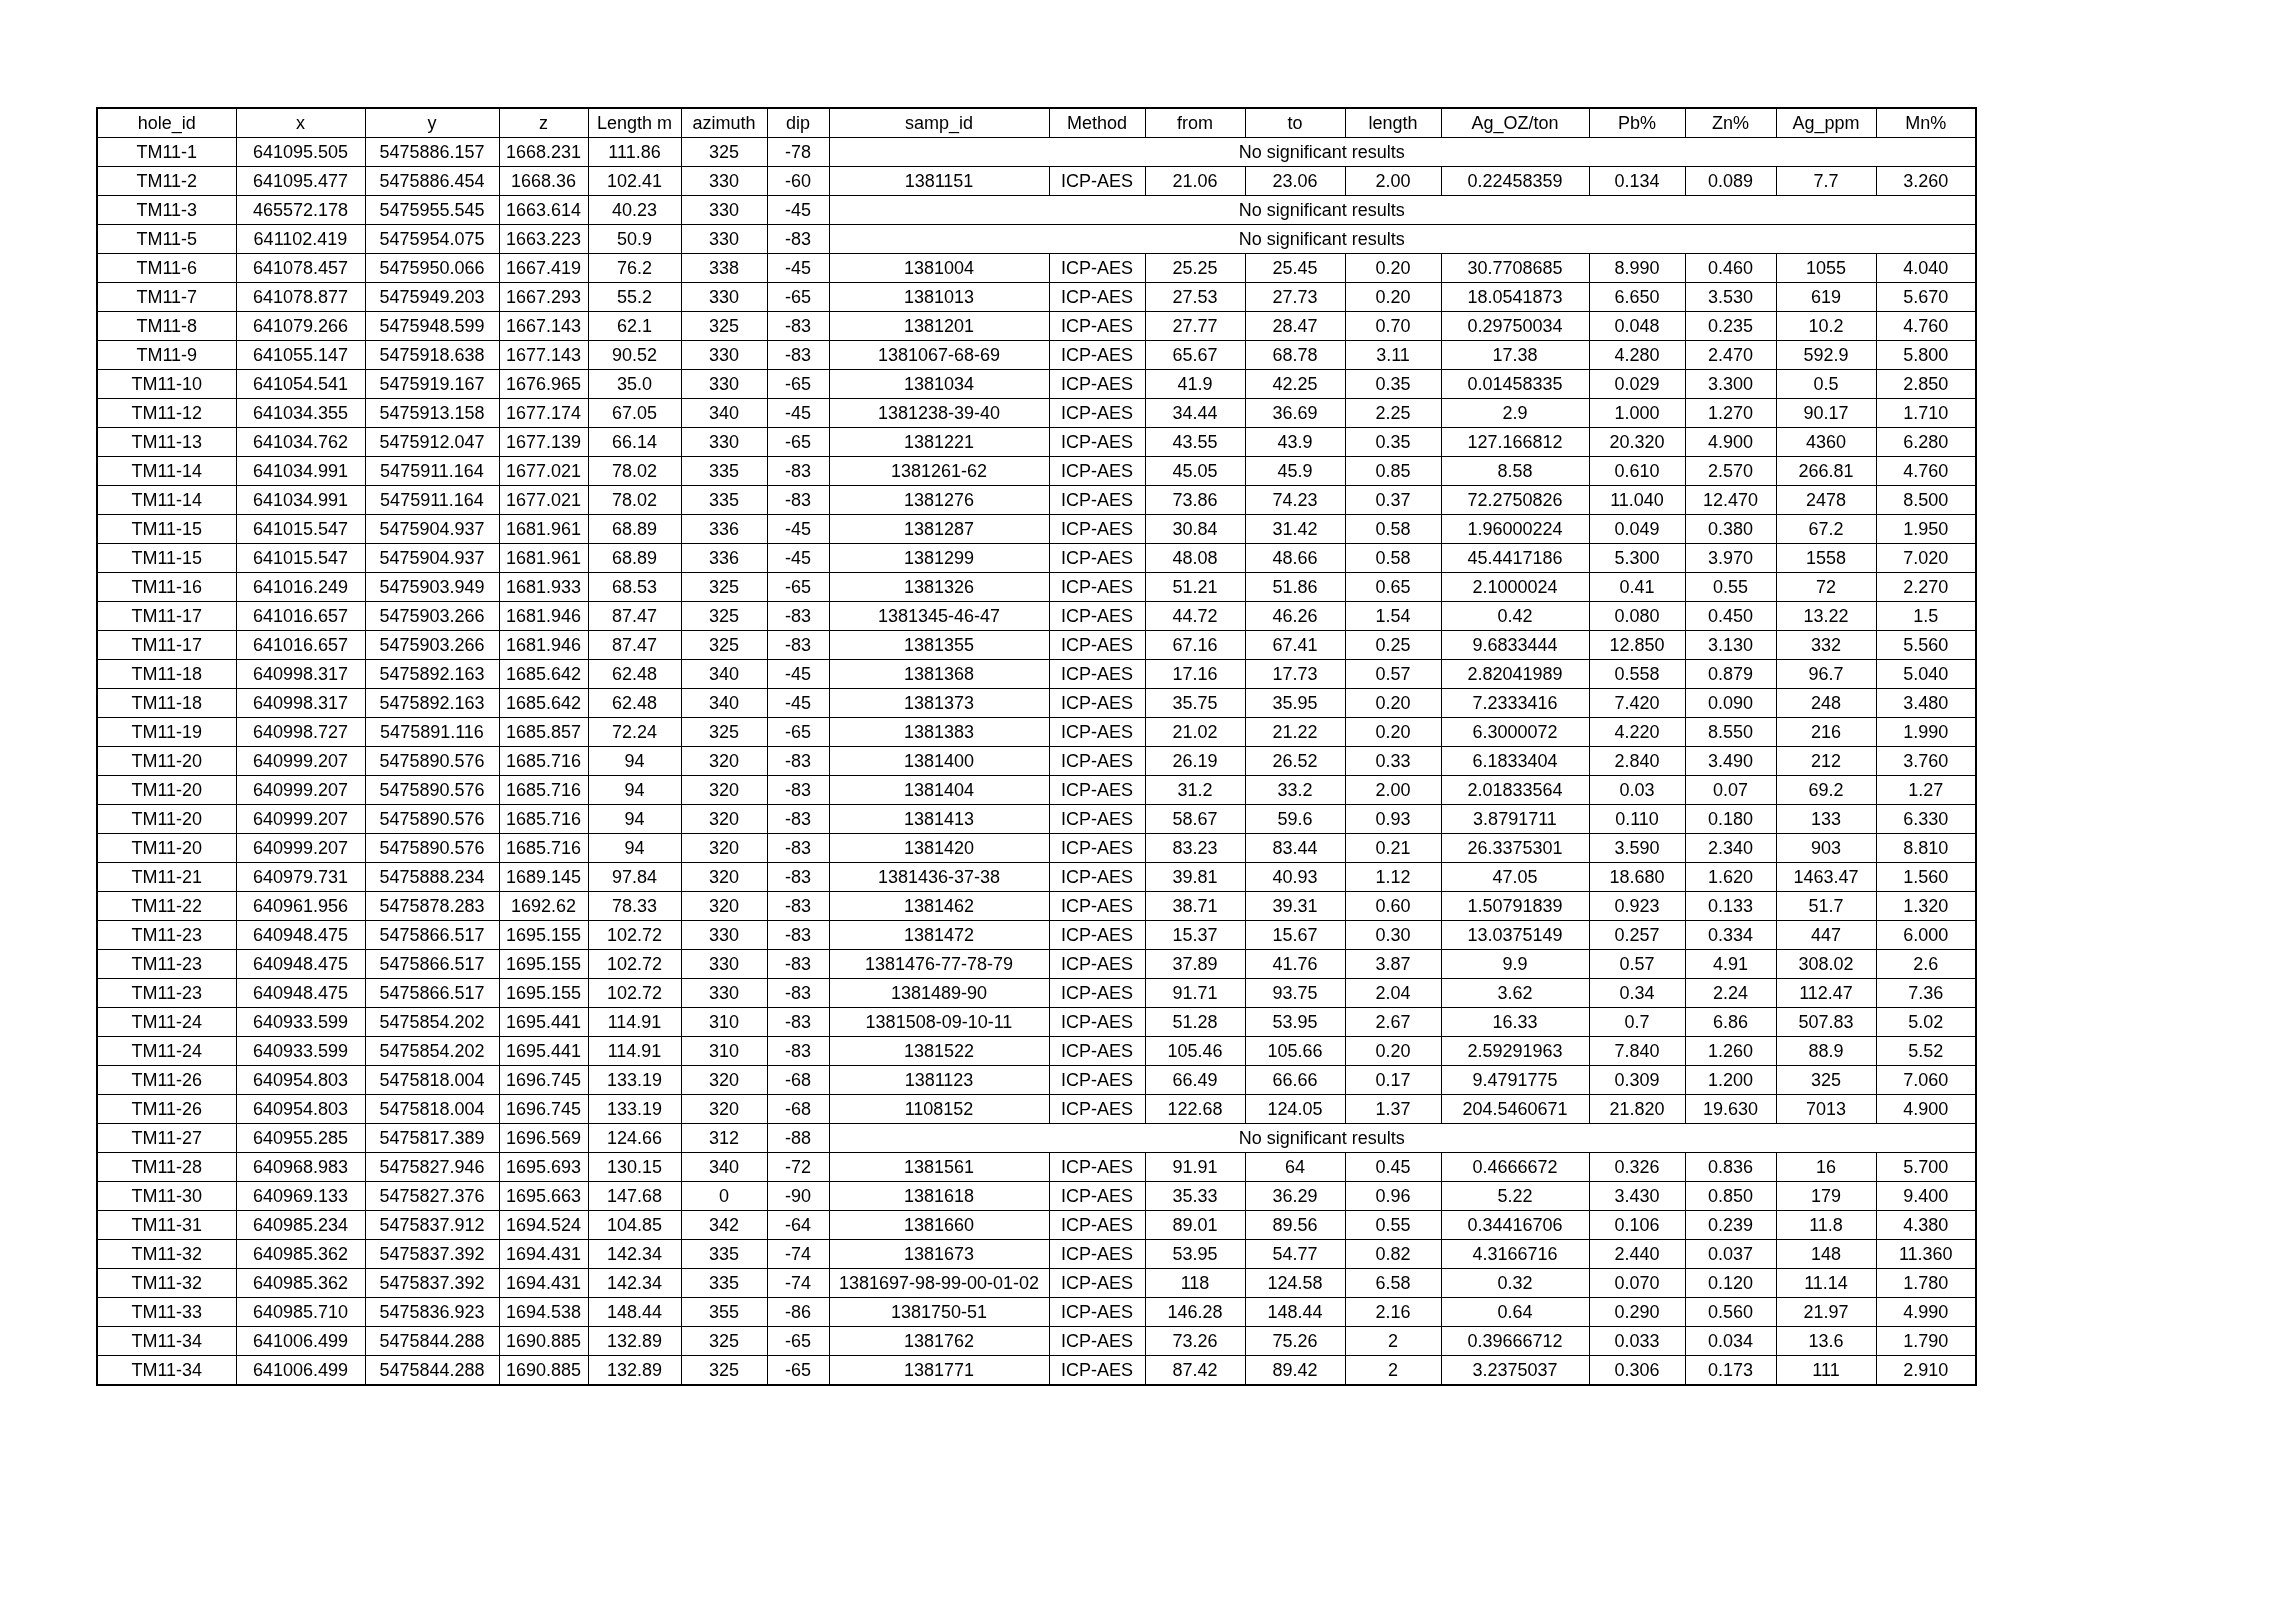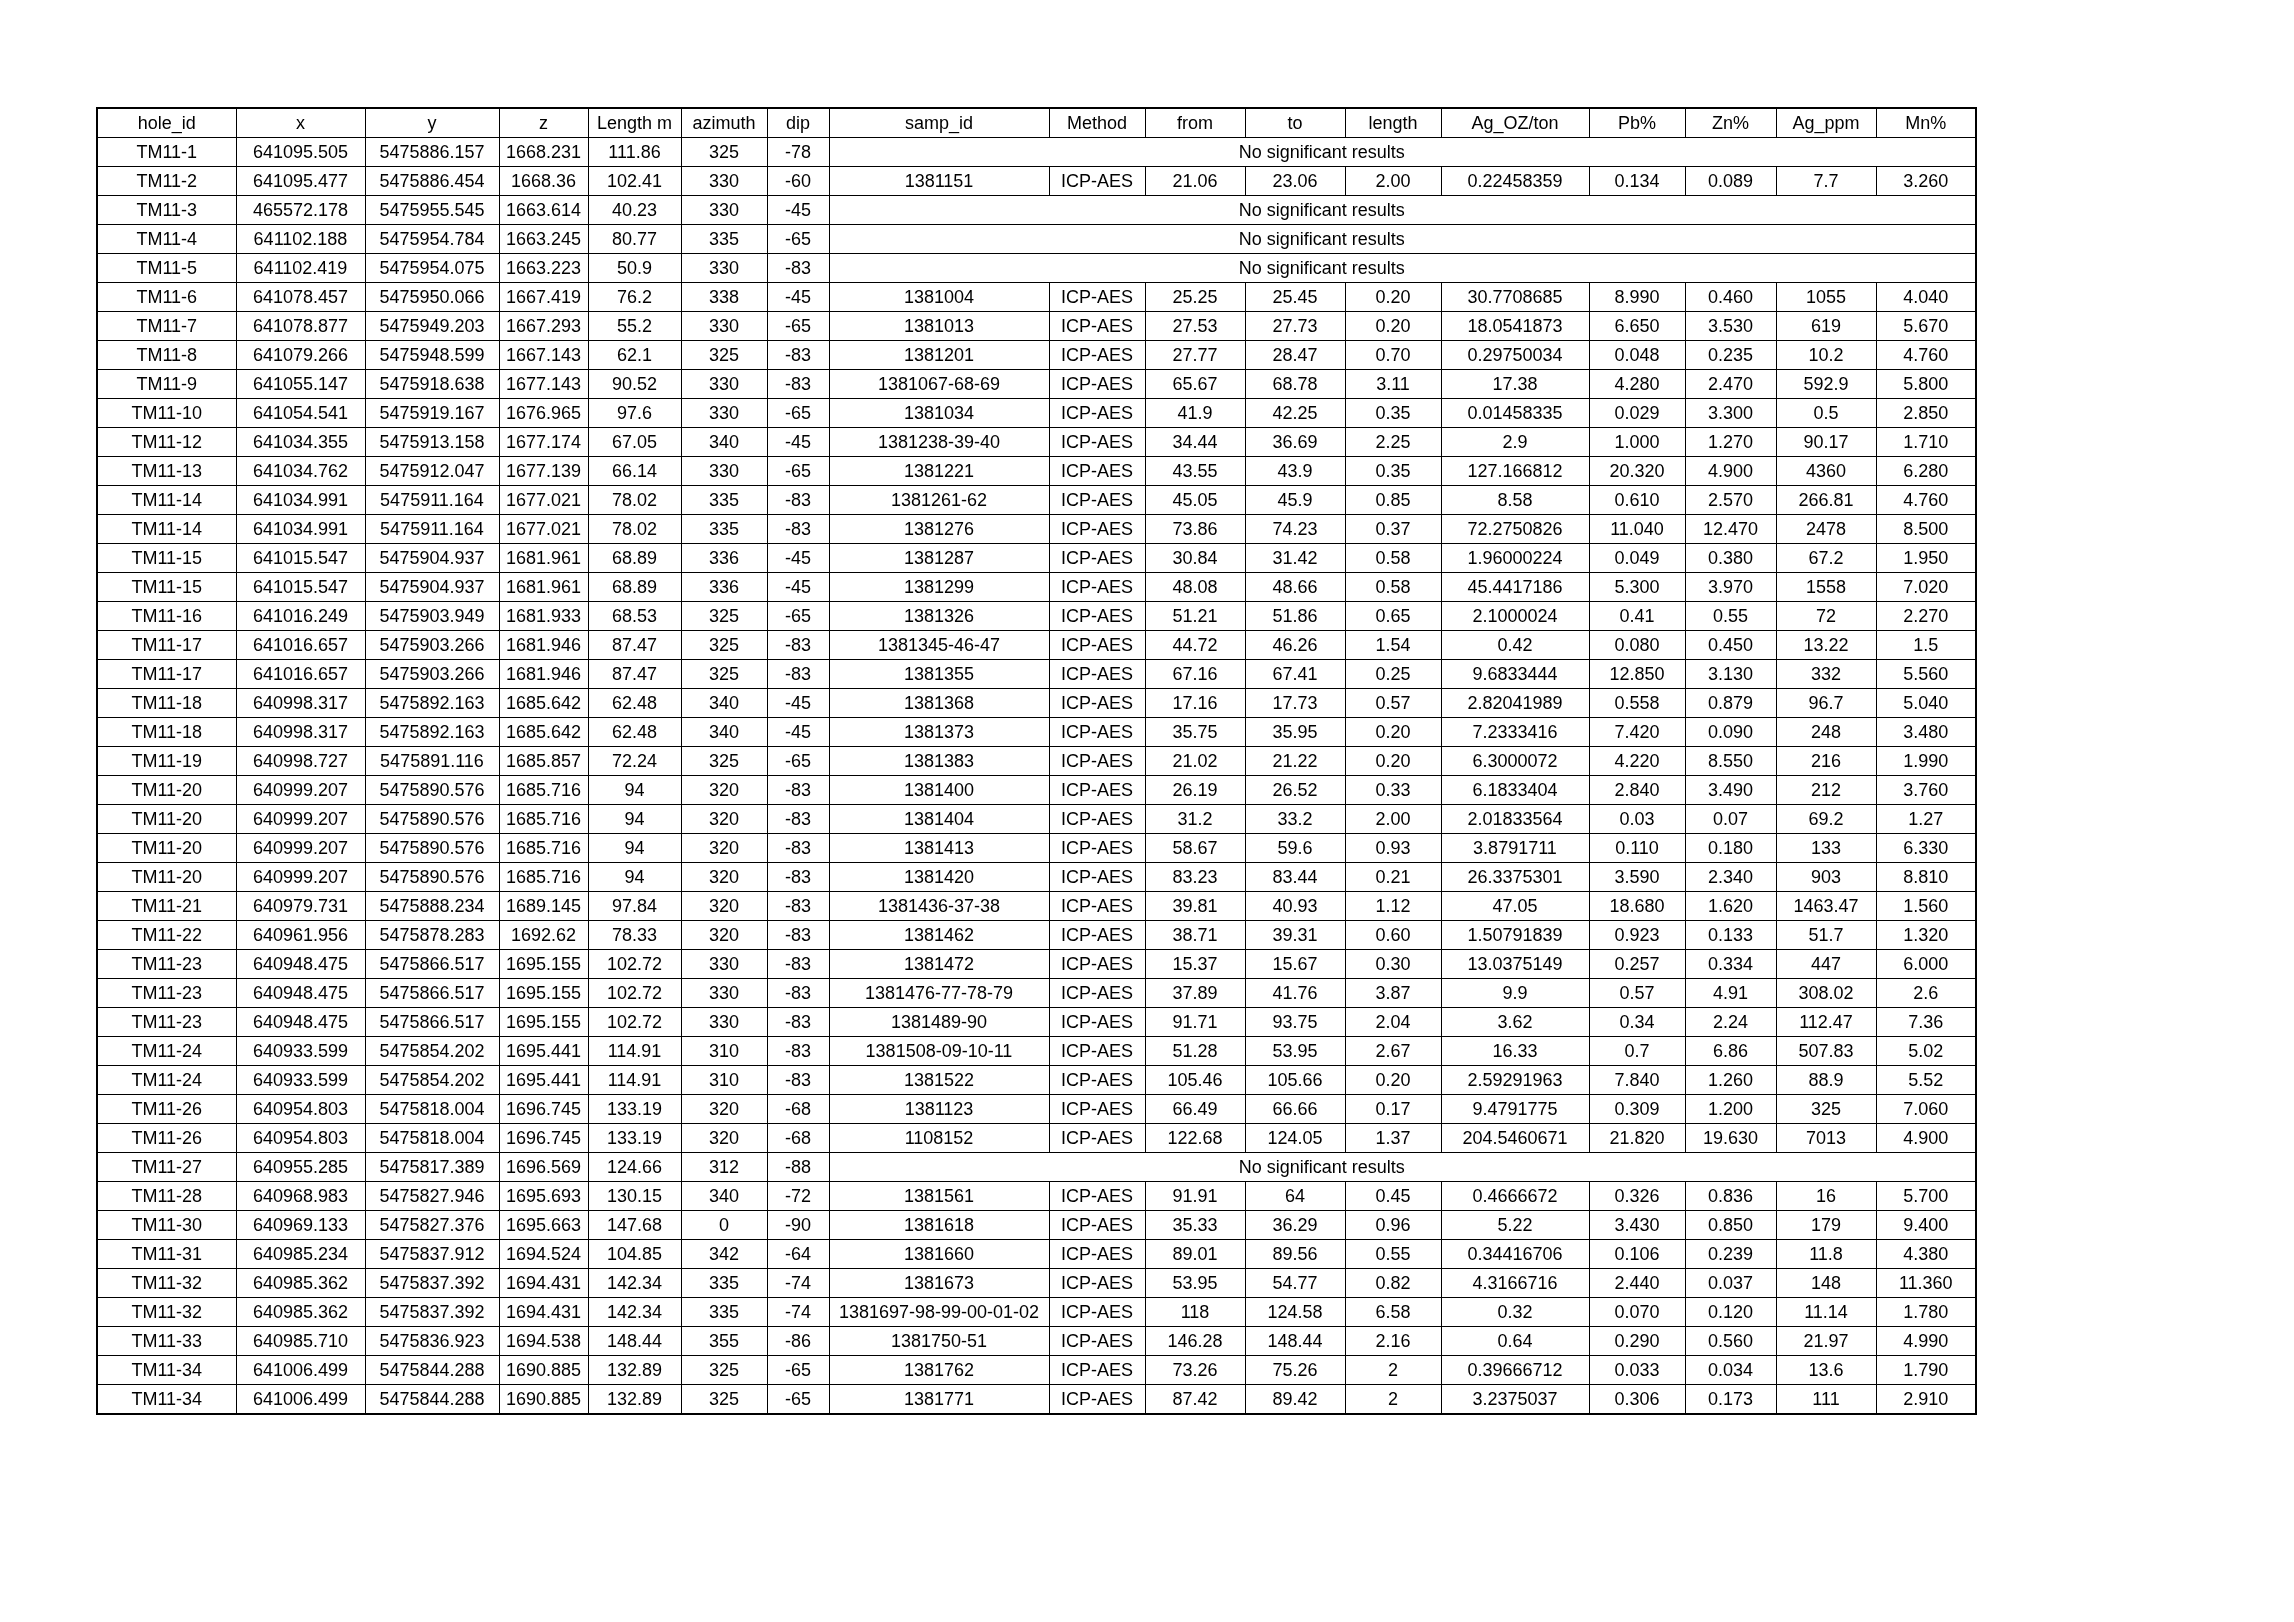--- a/index.html
+++ b/index.html
@@ -136,30 +136,20 @@
           <td>TM11-3</td>
           <td>465572.178</td>
           <td>5475955.545</td>
           <td>1663.614</td>
           <td>40.23</td>
           <td>330</td>
           <td>-45</td>
           <td colspan="10" class="nsr">No significant results</td>
         </tr>
         <tr class="group-start">
-          <td>TM11-4</td>
-          <td>641102.188</td>
-          <td>5475954.784</td>
-          <td>1663.245</td>
-          <td>80.77</td>
-          <td>335</td>
-          <td>-65</td>
-          <td colspan="10" class="nsr">No significant results</td>
-        </tr>
-        <tr class="group-start">
           <td>TM11-5</td>
           <td>641102.419</td>
           <td>5475954.075</td>
           <td>1663.223</td>
           <td>50.9</td>
           <td>330</td>
           <td>-83</td>
           <td colspan="10" class="nsr">No significant results</td>
         </tr>
         <tr class="group-start">
@@ -236,21 +226,21 @@
           <td>4.280</td>
           <td>2.470</td>
           <td>592.9</td>
           <td>5.800</td>
         </tr>
         <tr class="group-start">
           <td>TM11-10</td>
           <td>641054.541</td>
           <td>5475919.167</td>
           <td>1676.965</td>
-          <td>97.6</td>
+          <td>35.0</td>
           <td>330</td>
           <td>-65</td>
           <td>1381034</td>
           <td>ICP-AES</td>
           <td>41.9</td>
           <td>42.25</td>
           <td>0.35</td>
           <td>0.01458335</td>
           <td>0.029</td>
           <td>3.300</td>

